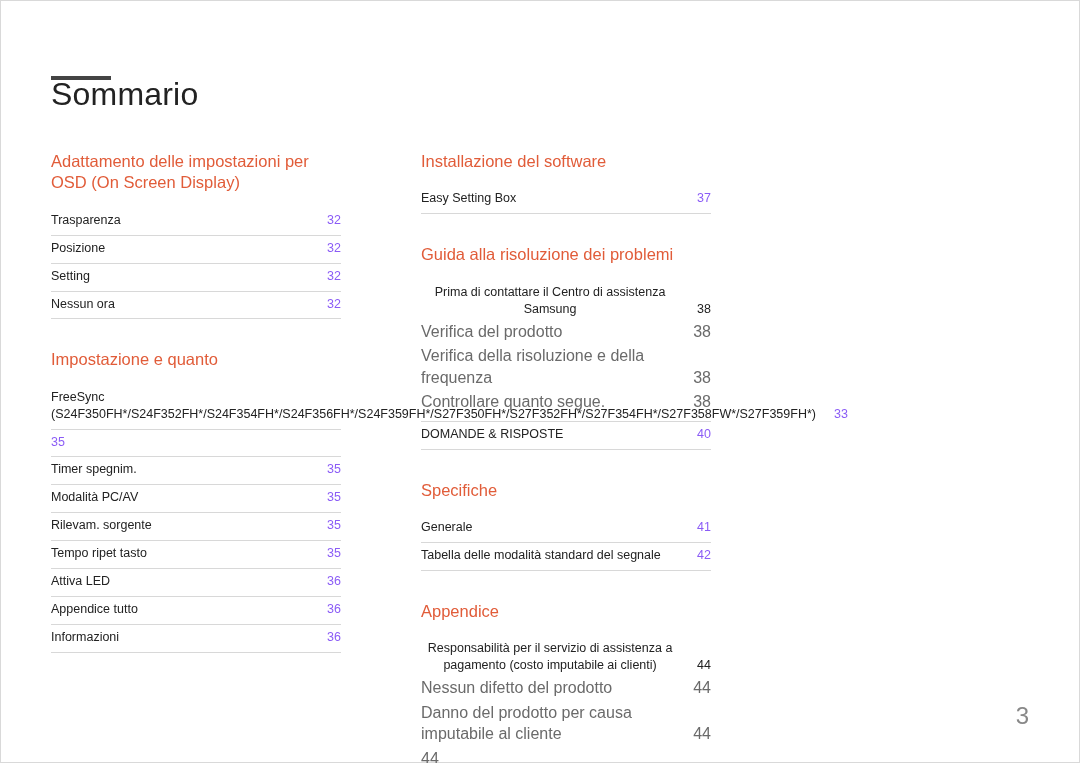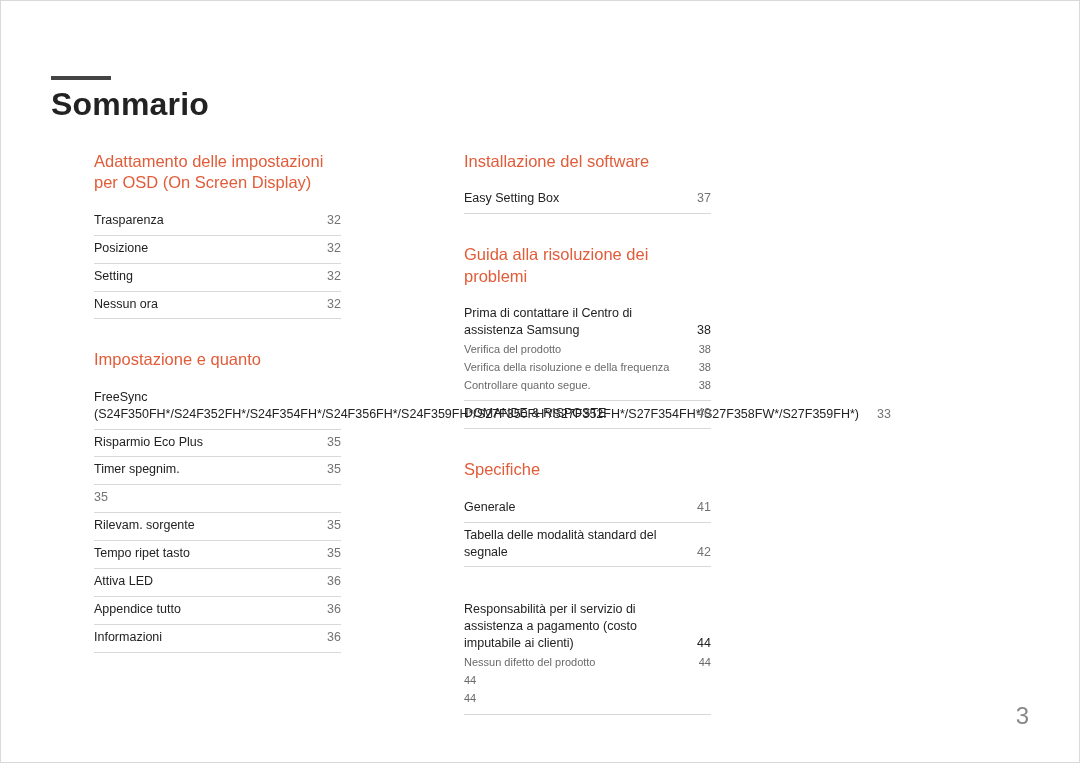--- a/index.html
+++ b/index.html
@@ -15,78 +15,79 @@
     position: absolute;
     left: 50px;
     top: 75px;
     width: 60px;
     height: 4px;
     background: #444;
   }
   .title {
     position: absolute;
     left: 50px;
-    top: 85px;
+    top: 75px;
     font-size: 32px;
-    font-weight: 700;
+    font-weight: 400;
     color: #222;
     letter-spacing: 0.2px;
   }
   .columns {
     position: absolute;
     left: 50px;
     top: 150px;
     width: 990px;
     display: flex;
     gap: 80px;
   }
   .col {
     width: 290px;
   }
-  .section { margin-bottom: 30px; margin-left: 43px; }
+  .section { margin-bottom: 30px; }
   .section-title {
     font-size: 16.5px;
     color: #e15c39; 
     font-weight: 400;
     line-height: 1.3;
     margin-bottom: 14px;
   }
   .entry {
     display: flex;
     justify-content: space-between;
     align-items: flex-end;
     font-size: 12.5px;
     color: #222;
     line-height: 1.35;
     padding: 4px 0 6px 0;
     border-bottom: 1px solid #d8d8d8;
   }
   .entry:last-child { border-bottom: 1px solid #d8d8d8; }
   .entry .label { flex: 1 1 auto; padding-right: 18px; }
-  .entry .pg { flex: 0 0 auto; color: #737373; }
+  .entry .pg { flex: 0 0 auto; color: #8b5cf6; }
   .subentry {
     display: flex;
     justify-content: space-between;
     align-items: flex-end;
-    font-size: 11px;
+    font-size: 16px;
     color: #6a6a6a;
     line-height: 1.35;
     padding: 1px 0 2px 0;
   }
   .subentry .label { flex: 1 1 auto; padding-right: 18px; }
   .subentry .pg { flex: 0 0 auto; color: #6a6a6a; }
   .group-with-subs { padding: 4px 0 6px 0; border-bottom: 1px solid #d8d8d8; }
   .group-head {
     display: flex;
     justify-content: space-between;
     align-items: flex-end;
     font-size: 12.5px;
     color: #222;
     line-height: 1.35;
     padding-bottom: 2px;
+    text-align: center;
   }
   .group-head .label { flex: 1 1 auto; padding-right: 18px; }
   .group-head .pg { flex: 0 0 auto; color: #222; }
   .page-number {
     position: absolute;
     right: 50px;
     bottom: 32px;
     font-size: 24px;
     color: #888;
     font-weight: 300;
@@ -120,28 +121,28 @@
             <span class="pg">32</span>
           </div>
         </div>
         <div class="section">
           <div class="section-title">Impostazione e quanto</div>
           <div class="entry">
             <span class="label">FreeSync (S24F350FH*/S24F352FH*/S24F354FH*/S24F356FH*/S24F359FH*/S27F350FH*/S27F352FH*/S27F354FH*/S27F358FW*/S27F359FH*)</span>
             <span class="pg">33</span>
           </div>
           <div class="entry">
-            <span class="label">Risparmio Eco Plus</span>
             <span class="pg">35</span>
           </div>
           <div class="entry">
             <span class="label">Timer spegnim.</span>
             <span class="pg">35</span>
           </div>
           <div class="entry">
+            <span class="label">Modalità PC/AV</span>
             <span class="pg">35</span>
           </div>
           <div class="entry">
             <span class="label">Rilevam. sorgente</span>
             <span class="pg">35</span>
           </div>
           <div class="entry">
             <span class="label">Tempo ripet tasto</span>
             <span class="pg">35</span>
           </div>
@@ -197,30 +198,32 @@
           <div class="entry">
             <span class="label">Generale</span>
             <span class="pg">41</span>
           </div>
           <div class="entry">
             <span class="label">Tabella delle modalità standard del segnale</span>
             <span class="pg">42</span>
           </div>
         </div>
         <div class="section">
+          <div class="section-title">Appendice</div>
           <div class="group-with-subs">
             <div class="group-head">
               <span class="label">Responsabilità per il servizio di assistenza a pagamento (costo imputabile ai clienti)</span>
               <span class="pg">44</span>
             </div>
             <div class="subentry">
               <span class="label">Nessun difetto del prodotto</span>
               <span class="pg">44</span>
             </div>
             <div class="subentry">
+              <span class="label">Danno del prodotto per causa imputabile al cliente</span>
               <span class="pg">44</span>
             </div>
             <div class="subentry">
               <span class="pg">44</span>
             </div>
           </div>
         </div>
       </div>
     </div>
 

